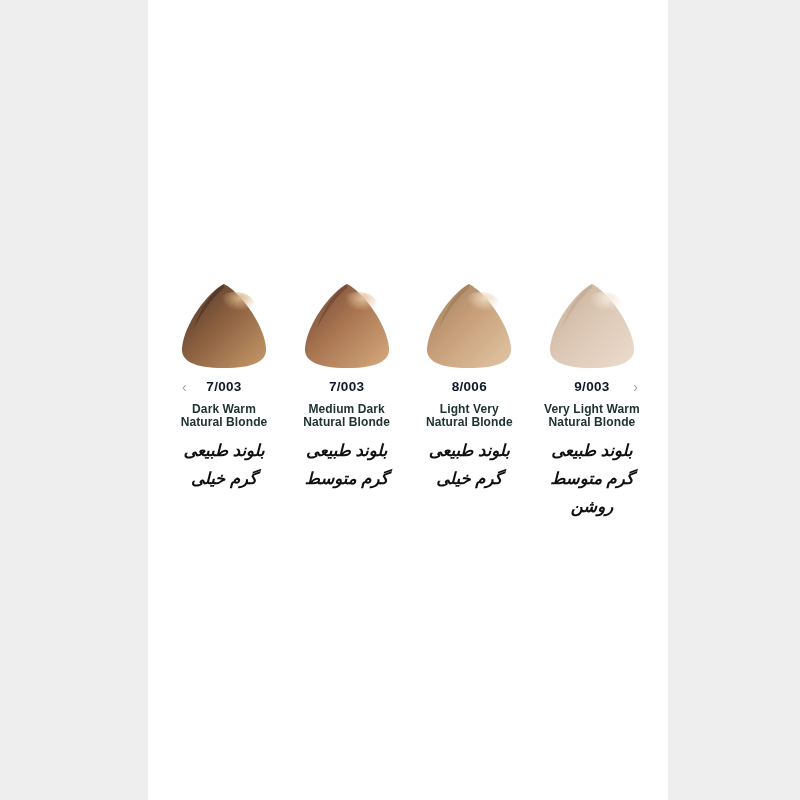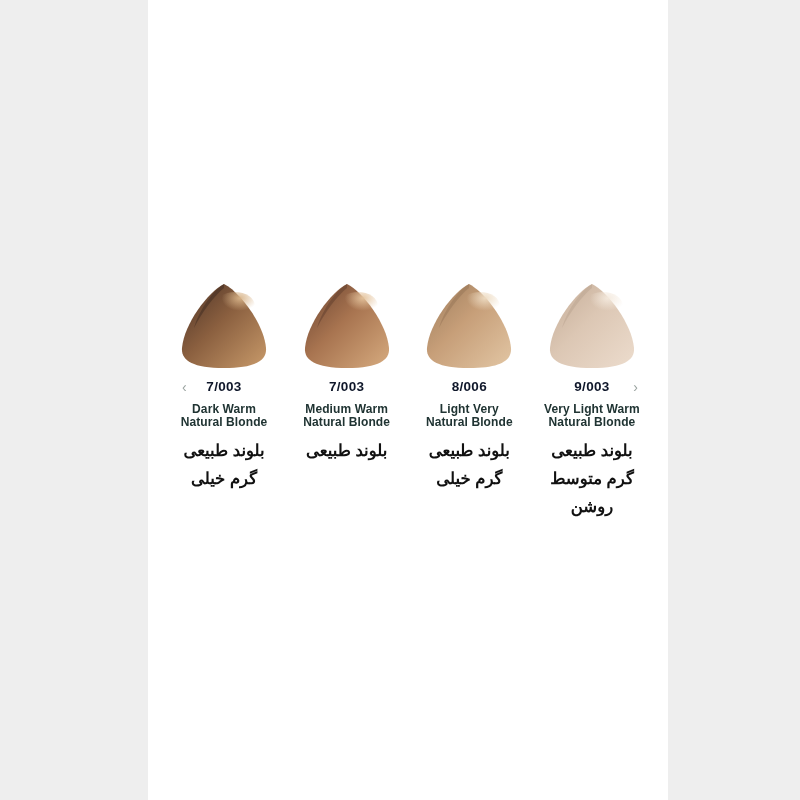--- a/index.html
+++ b/index.html
@@ -88,20 +88,21 @@
   }
   .fa-name {
     margin-top: 8px;
     color: #111111;
     font-size: 16.5px;
     font-weight: bold;
     line-height: 28px;
     text-align: center;
     direction: rtl;
     width: 112px;
+    font-style: italic;
   }
   .fa-name .l2 { display: block; }
 </style>
 </head>
 <body>
 
 <div id="stage">
   <div class="card">
 
     <div class="swatch-row">
@@ -155,25 +156,26 @@
             </defs>
             <path d="M46 2 C30 10 6 42 4 66 C3 78 14 86 46 86 C78 86 89 78 88 66 C86 42 62 10 46 2 Z" fill="url(#g2)"></path>
             <path d="M46 2 C36 8 22 26 16 46 C24 30 36 14 46 6 Z" fill="#5b3a2a" opacity="0.45"></path>
             <ellipse cx="57" cy="24" rx="20" ry="14" fill="url(#h2)"></ellipse>
           </svg>
         </div>
         <div class="code-row">
           <span class="code">7/003</span>
         </div>
         <div class="en-name">
-          <span>Medium Warm</span><br>
-          <span>Natural Blonde</span>
-        </div>
-        <div class="fa-name">
-          <span class="l2">بلوند طبیعی</span>
+          <span>Medium Dark</span><br>
+          <span>Natural Blonde</span>
+        </div>
+        <div class="fa-name">
+          <span class="l2">بلوند طبیعی</span>
+          <span class="l2">گرم متوسط</span>
         </div>
       </div>
 
       <div class="swatch-col">
         <div class="hair">
           <svg width="92" height="88" viewBox="0 0 92 88">
             <defs>
               <linearGradient id="g3" x1="0" y1="0" x2="1" y2="1">
                 <stop offset="0%" stop-color="#9d7c5c"></stop>
                 <stop offset="45%" stop-color="#c79f79"></stop>

